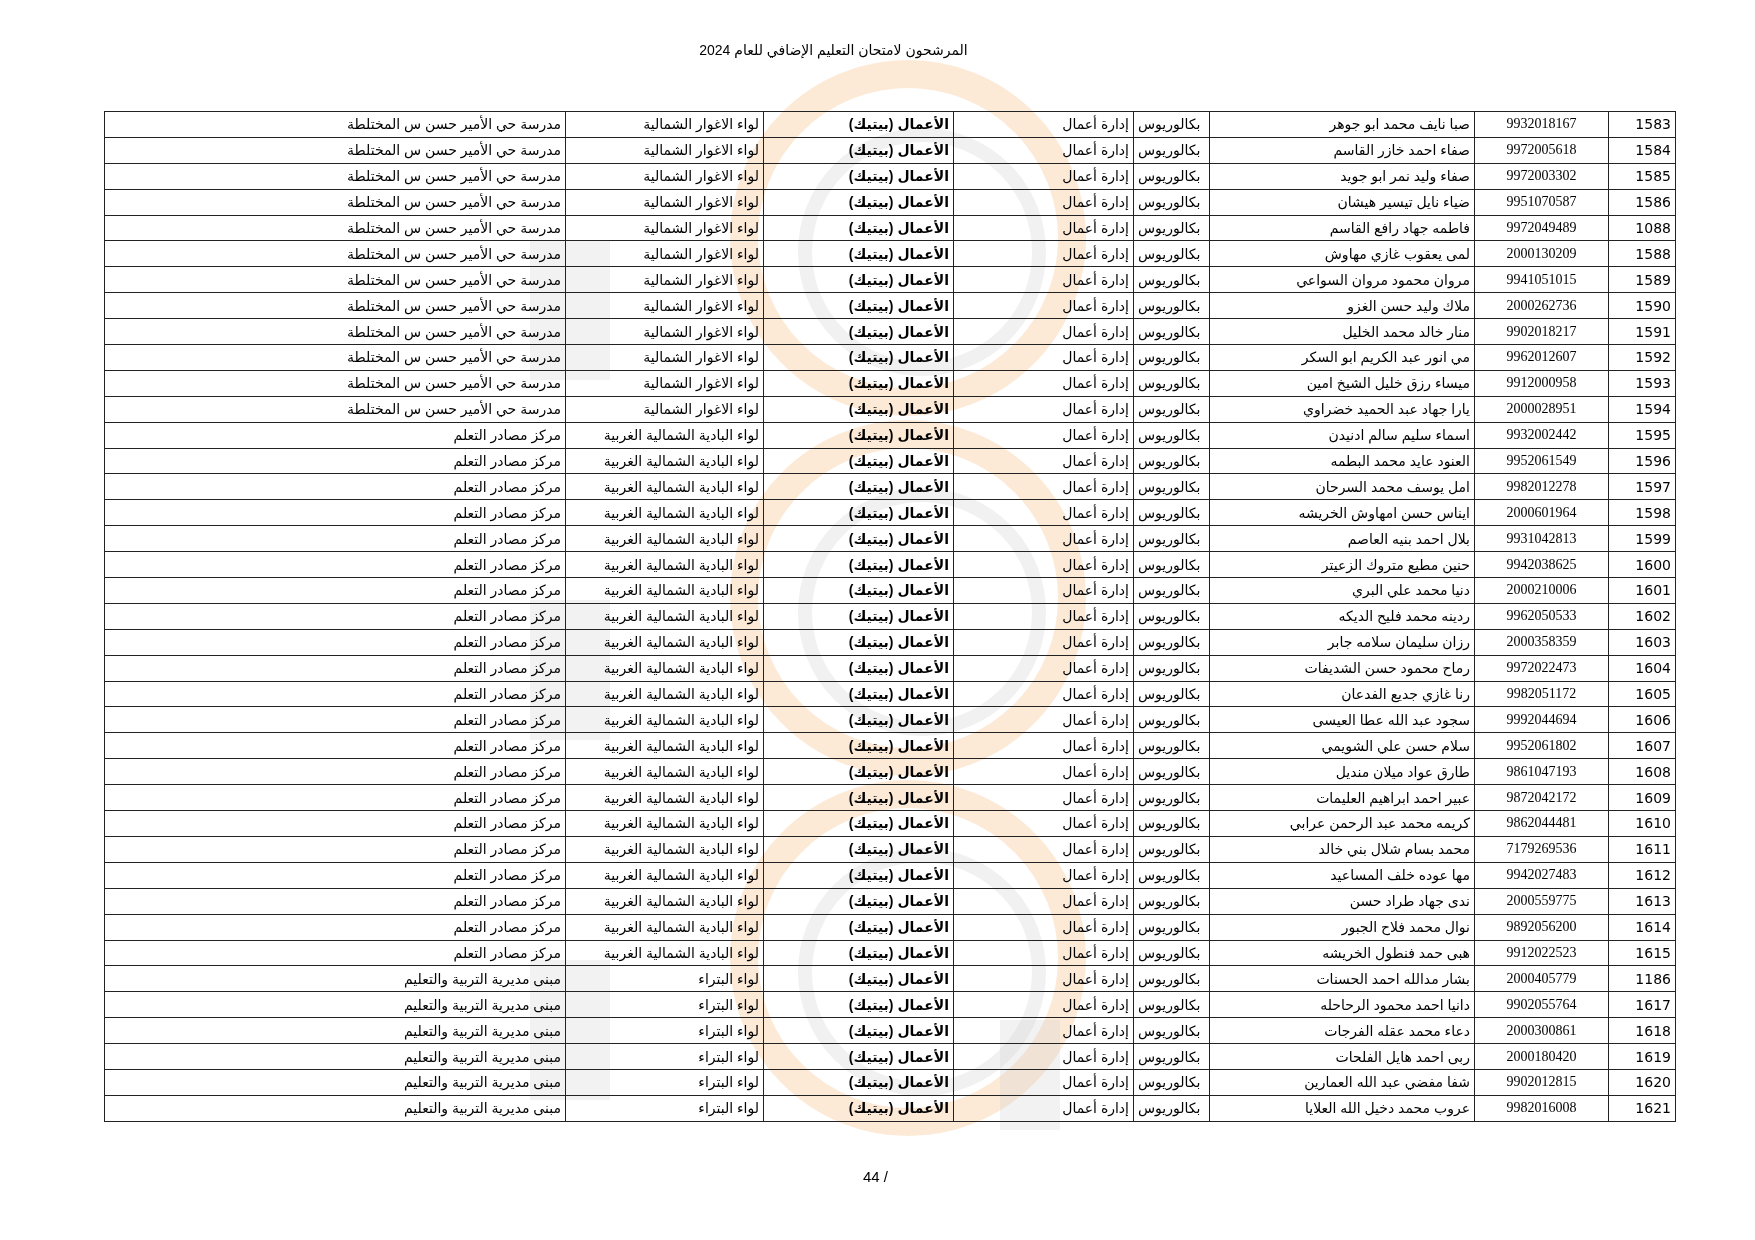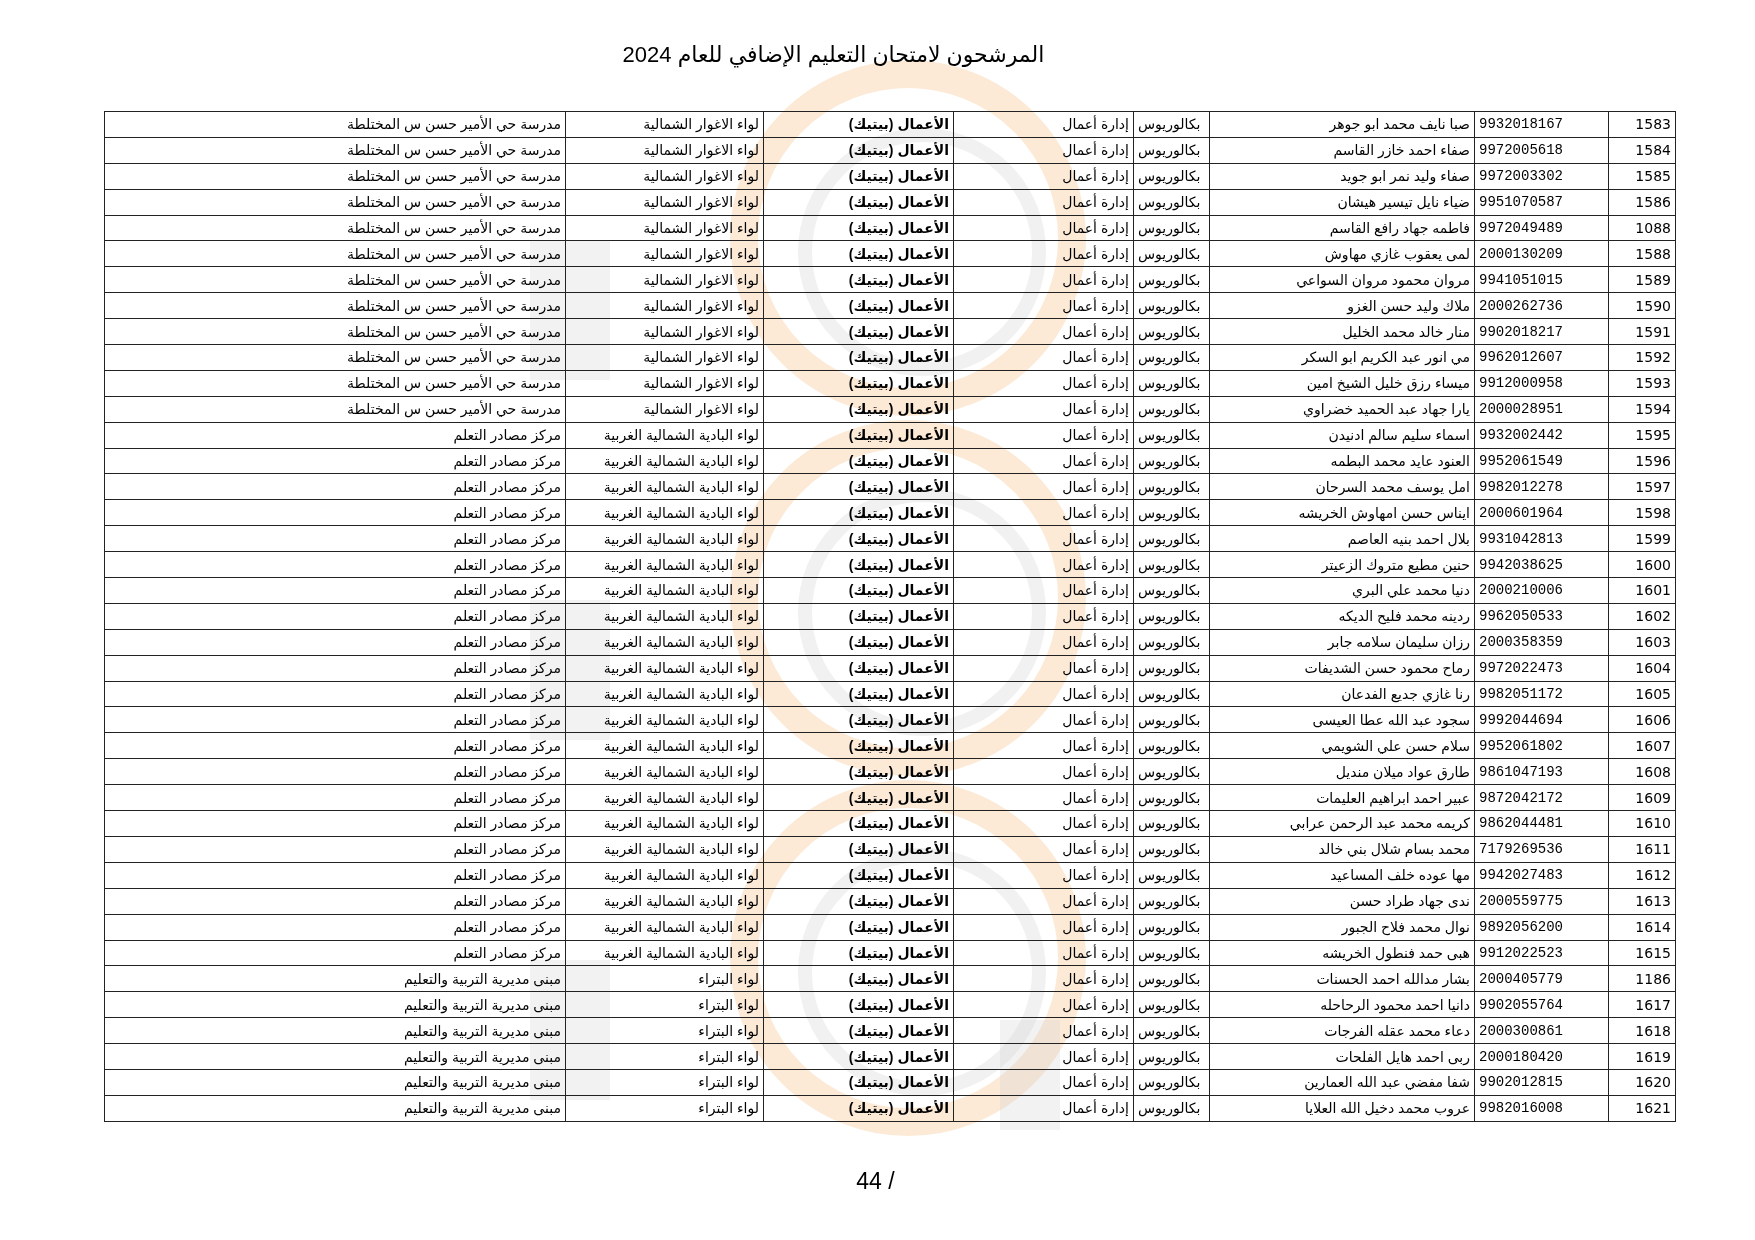--- a/index.html
+++ b/index.html
@@ -17,44 +17,44 @@
     }
     .wm-clock .inner {
       position: absolute; left: 40px; top: 40px; width: 220px; height: 220px; border-radius: 50%;
       border: 14px solid rgba(200, 200, 200, 0.25);
     }
     .wm-block {
       position: absolute; background: rgba(210,210,210,0.28);
     }
     .page-title {
       position: absolute; top: 42px; left: 0; width: 100%;
-      text-align: center; font-size: 22px; direction: rtl; z-index: 2;
+      text-align: center; font-size: 14px; direction: rtl; z-index: 2;
     }
     .page-title span { position: relative; left: -44px; }
     table.roster {
       position: absolute; left: 104px; top: 111px; z-index: 2;
       border-collapse: collapse; direction: rtl; table-layout: fixed;
       width: 1572px;
     }
     table.roster td {
       border: 1px solid #222; height: 24.9px; padding: 0 4px; font-size: 14px;
       white-space: nowrap; overflow: hidden; line-height: 24px;
     }
     table.roster tr { background: transparent; }
     td.c-seq { width: 58px; font-family: "DejaVu Sans", sans-serif; font-size: 14px; }
-    td.c-id { width: 125px; text-align: left; font-family: Liberation Mono, monospace; font-size: 14px; }
+    td.c-id { width: 125px; text-align: center; font-family: Liberation Serif, serif; font-size: 14px; }
     td.c-name { width: 256px; text-align: right; padding-right: 6px; }
     td.c-degree { width: 67px; text-align: left; }
     td.c-branch { width: 171px; text-align: right; }
     td.c-spec { width: 181px; text-align: right; font-weight: bold; }
     td.c-dir { width: 189px; text-align: right; }
     td.c-center { text-align: right; }
     .page-number {
       position: absolute; top: 1168px; left: 0; width: 100%; text-align: center;
-      font-size: 23px; z-index: 2;
+      font-size: 15px; z-index: 2;
     }
     .page-number span { position: relative; left: -2px; }
   </style>
 </head>
 <body>
 
 <div class="watermark">
   <div class="wm-clock" style="top:0px;">
       <div class="inner"></div>
     </div>

